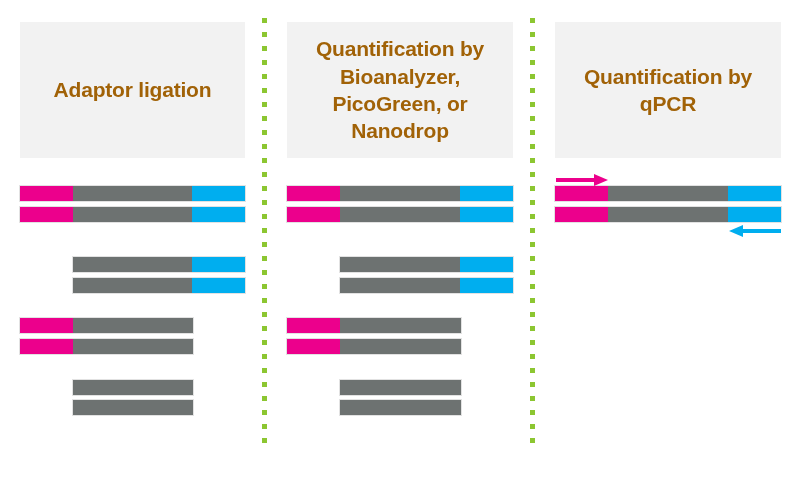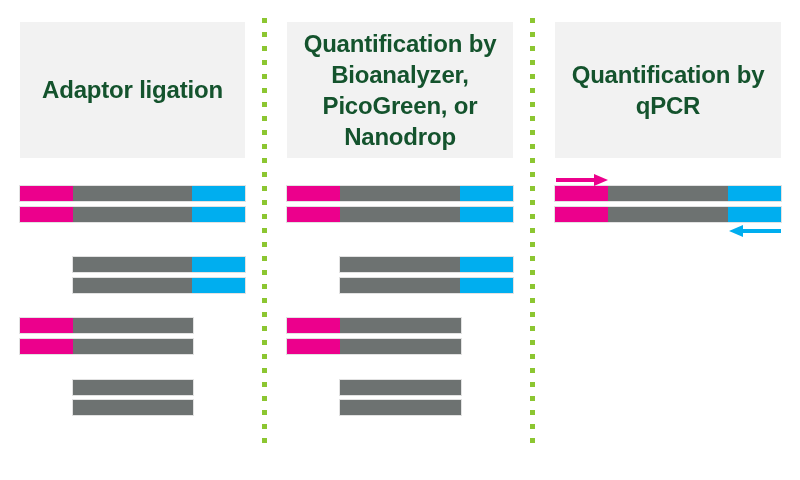--- a/index.html
+++ b/index.html
@@ -25,23 +25,23 @@
   .header-box {
     position: absolute;
     background: #f2f2f2;
     display: flex;
     align-items: center;
     justify-content: center;
     text-align: center;
     box-sizing: border-box;
   }
   .header-title {
-    font-size: 24px;
+    font-size: 21px;
     font-weight: bold;
-    color: #14532d;
+    color: #a16207;
     line-height: 1.30;
     letter-spacing: -0.2px;
     padding: 0 10px;
     white-space: pre-line;
   }
 
   #header-box-1 { left: 20px;  top: 22px; width: 225px; height: 136px; }
   #header-box-2 { left: 287px; top: 22px; width: 226px; height: 136px; }
   #header-box-3 { left: 555px; top: 22px; width: 226px; height: 136px; }
 

